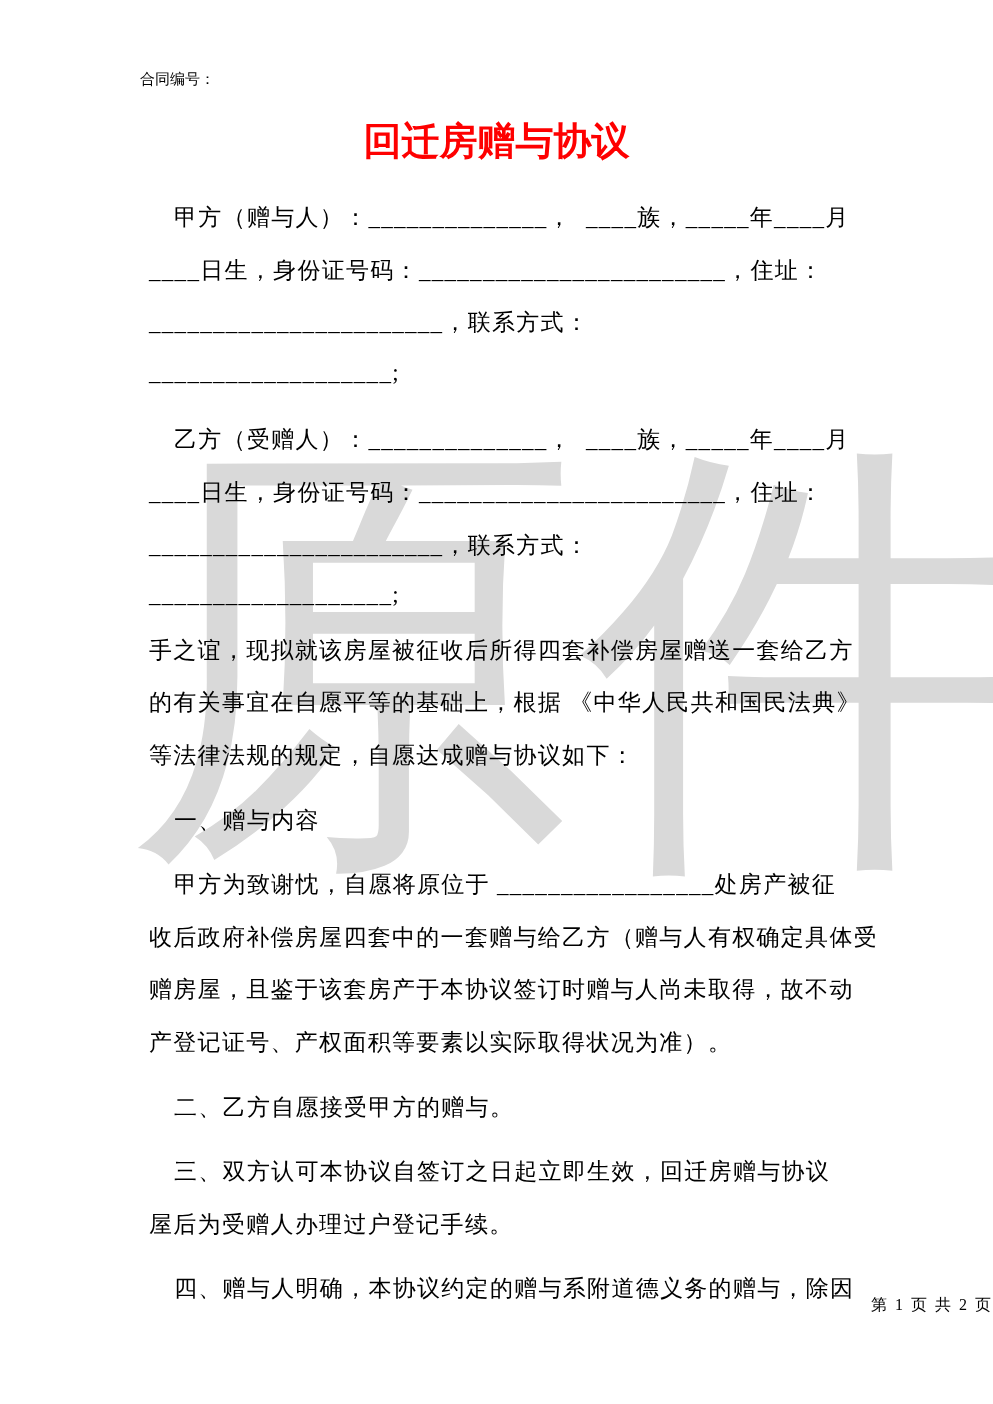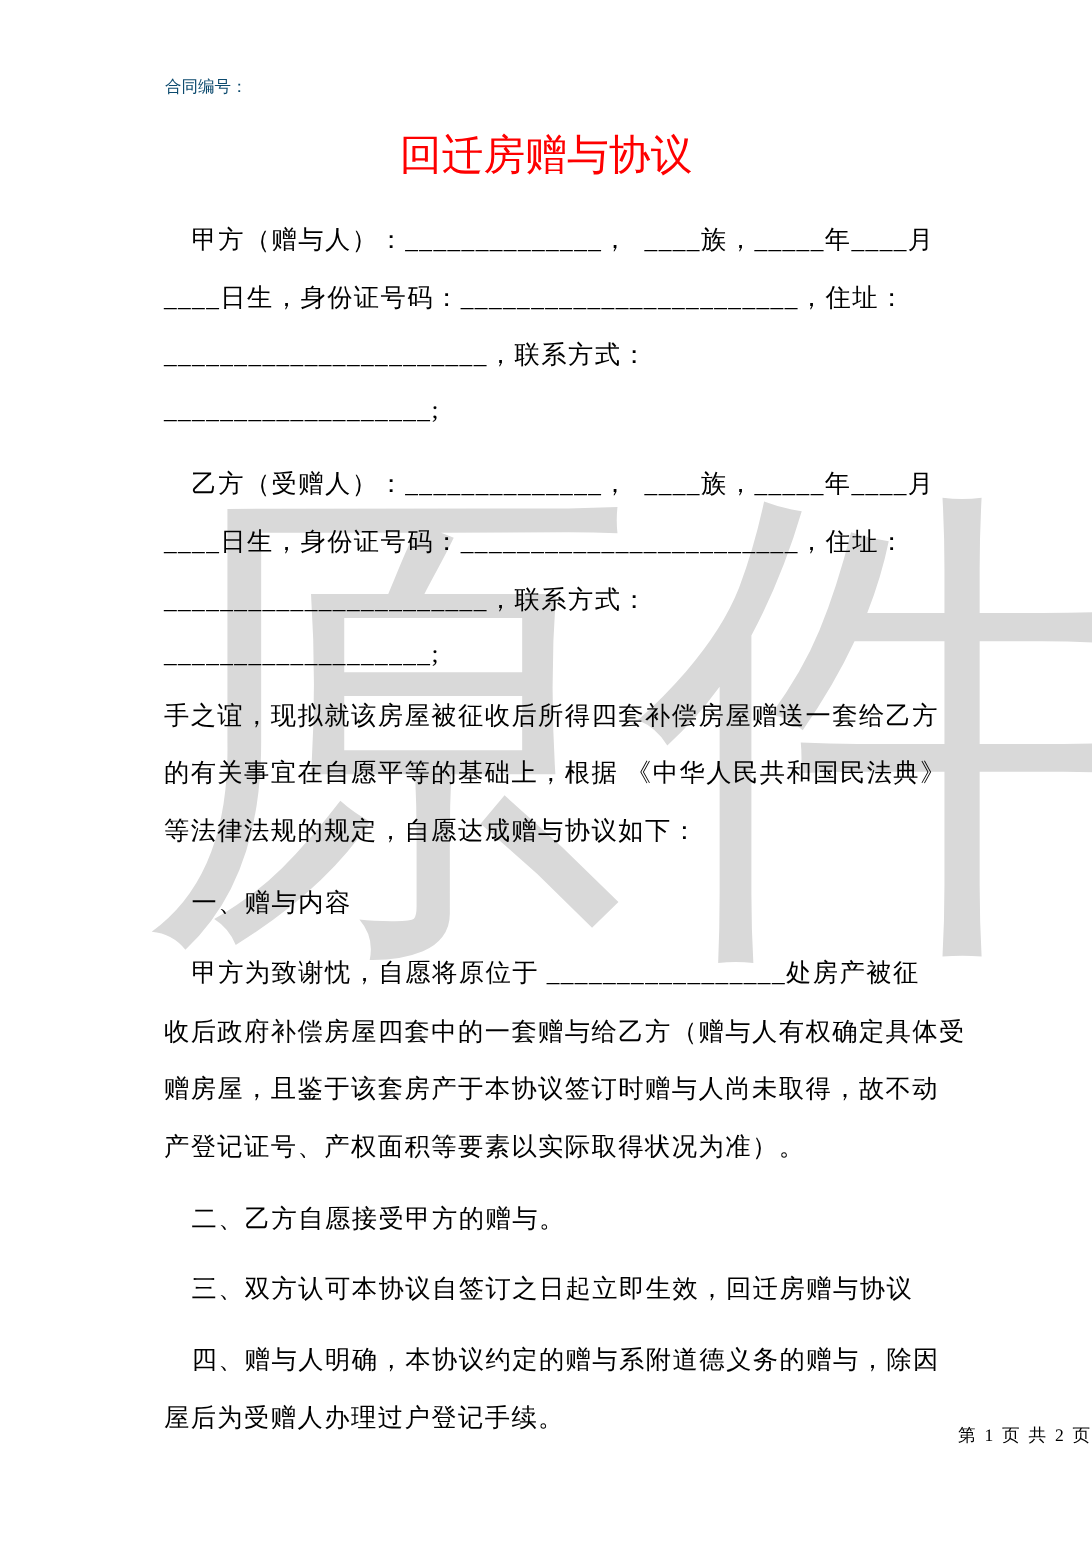--- a/index.html
+++ b/index.html
@@ -16,28 +16,28 @@
   }
   .watermark {
     position: absolute; left: 125px; top: 435px;
     font-size: 455px; line-height: 1;
     color: #d9d9d9;
     font-family: "Liberation Serif", serif;
     z-index: 0; white-space: nowrap;
     user-select: none;
   }
   .contract-no {
-    position: absolute; left: 150px; top: 70px;
-    font-size: 15px; color: #0c4a6e;
+    position: absolute; left: 140px; top: 70px;
+    font-size: 15px; color: #000000;
     z-index: 2; white-space: pre;
   }
   .doc-title {
     position: absolute; left: 0; right: 0; top: 116px;
     text-align: center;
-    font-size: 38px; font-weight: normal;
+    font-size: 38px; font-weight: bold;
     color: #fe0000;
     font-family: "Liberation Sans", sans-serif;
     z-index: 2;
   }
   .doc-body {
     position: absolute; left: 149px; top: 190px;
     width: 700px; z-index: 2;
   }
   .line {
     height: 52.6px;
@@ -79,19 +79,19 @@
     <div class="line">手之谊，现拟就该房屋被征收后所得四套补偿房屋赠送一套给乙方</div>
     <div class="line">的有关事宜在自愿平等的基础上，根据 《中华人民共和国民法典》</div>
     <div class="line">等法律法规的规定，自愿达成赠与协议如下：</div>
     <div class="line indent">一、赠与内容</div>
     <div class="line indent">甲方为致谢忱，自愿将原位于 _________________处房产被征</div>
     <div class="line">收后政府补偿房屋四套中的一套赠与给乙方（赠与人有权确定具体受</div>
     <div class="line">赠房屋，且鉴于该套房产于本协议签订时赠与人尚未取得，故不动</div>
     <div class="line">产登记证号、产权面积等要素以实际取得状况为准）。</div>
     <div class="line indent">二、乙方自愿接受甲方的赠与。</div>
     <div class="line indent">三、双方认可本协议自签订之日起立即生效，回迁房赠与协议</div>
+    <div class="line">屋后为受赠人办理过户登记手续。</div>
     <div class="line indent">四、赠与人明确，本协议约定的赠与系附道德义务的赠与，除因</div>
-    <div class="line">屋后为受赠人办理过户登记手续。</div>
   </div>
 
   <div class="footer">第 1 页 共 2 页</div>
 
 </div>
 
 </body></html>

